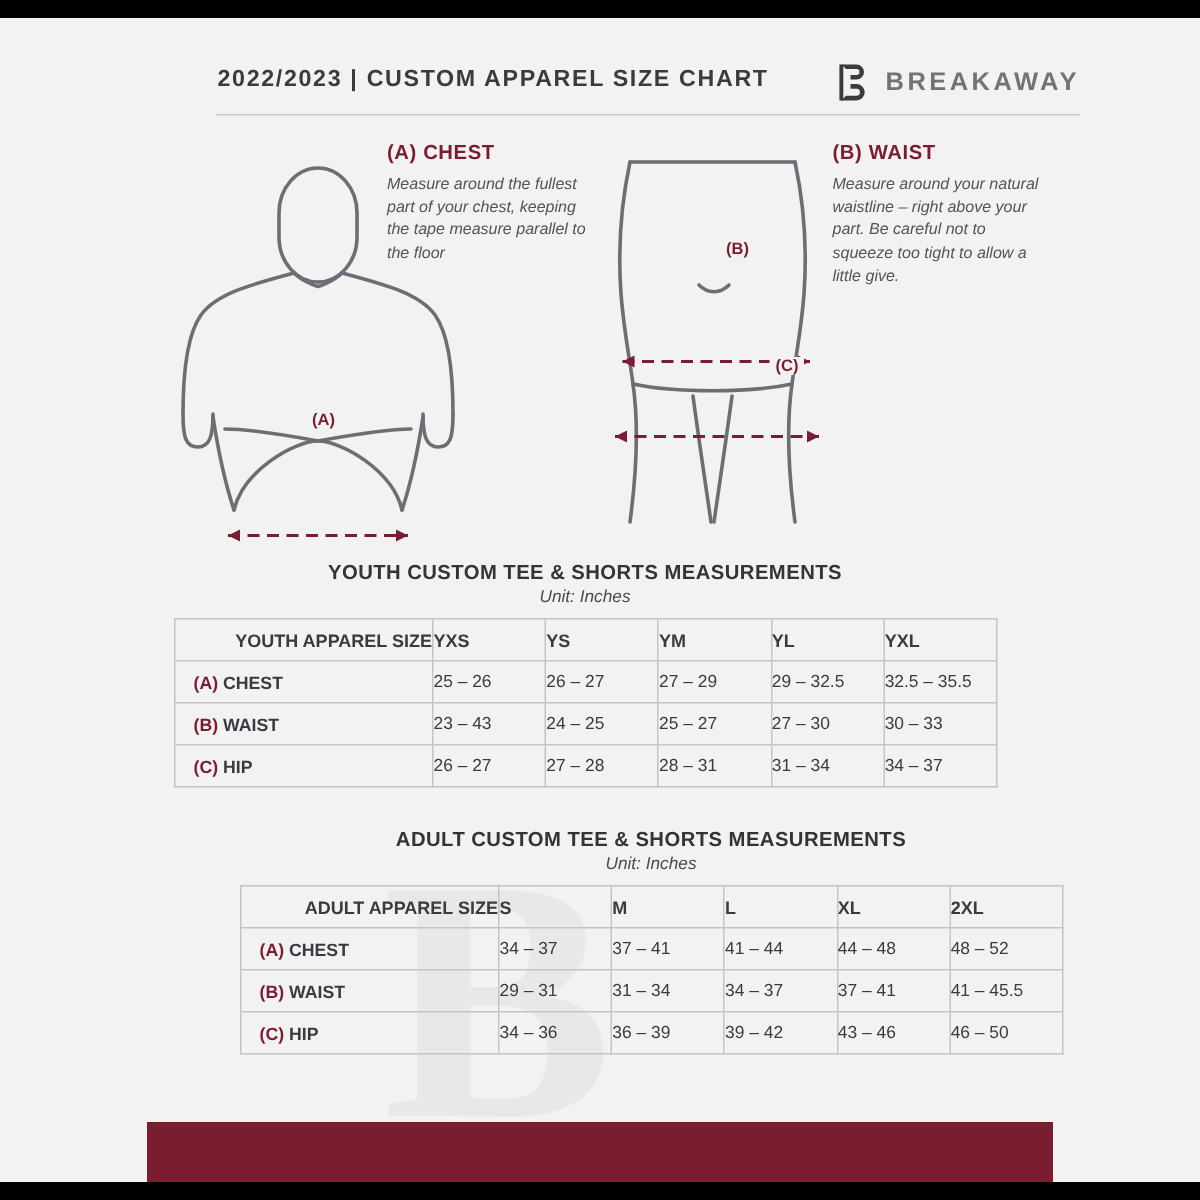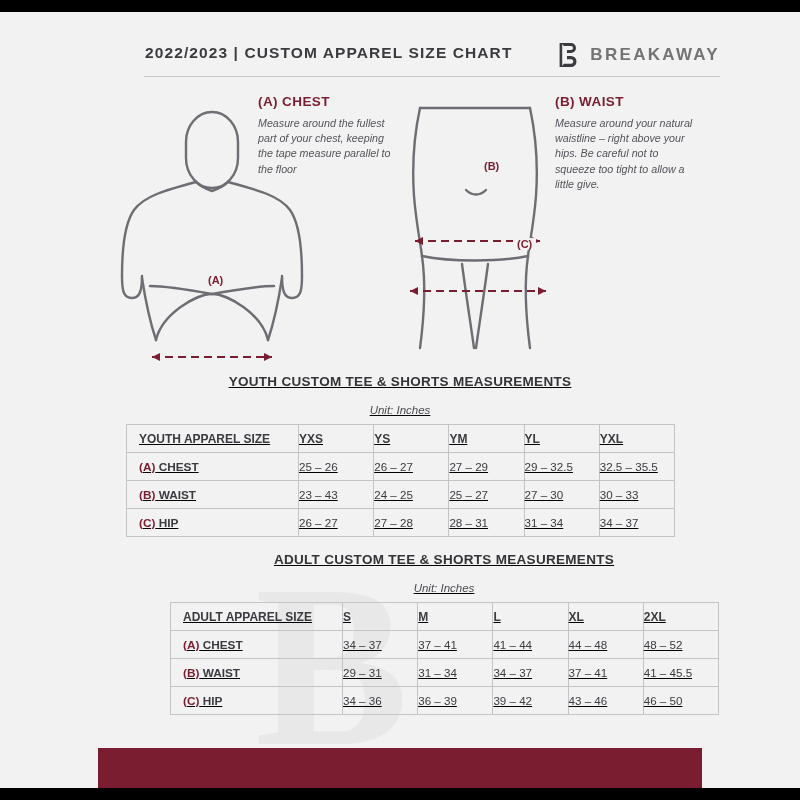--- a/index.html
+++ b/index.html
@@ -110,37 +110,36 @@
     font-style: italic;
     color: #53535a;
   }
   .c-chest { left: 258px; top: 16px; width: 140px; }
   .c-waist { left: 555px; top: 16px; width: 140px; }
   .c-hips  { left: 555px; top: 152px; width: 140px; }
 
   
   .table-block {
     position: absolute;
-    left: 126px;
+    left: 116px;
     width: 548px;
-    text-decoration: underline;
   }
   .tbl-title {
     text-align: center;
     font-size: 13.5px;
     font-weight: 700;
     color: #333338;
     letter-spacing: .3px;
   }
   .tbl-unit {
     text-align: center;
     font-size: 11.5px;
     font-style: italic;
     color: #4a4a50;
-    margin-top: 15px;
+    margin-top: 3px;
     margin-bottom: 8px;
   }
   table {
     border-collapse: collapse;
     width: 548px;
     table-layout: fixed;
   }
   table td, table th {
     border: 1px solid #c4c4c8;
     height: 27px;
@@ -157,21 +156,21 @@
   .rowhead {
     text-align: left;
     padding-left: 12px;
     font-weight: 700;
     font-size: 11.8px;
   }
   .rowhead .tag { color: #7b1d31; }
   col.c0 { width: 172px; }
   col.cx { width: 75.2px; }
   thead th.first {
-    text-align: left;
+    text-align: right;
     padding-left: 12px;
     font-weight: 700;
   }
   
   .footer-bar {
     position: absolute;
     left: 98px;
     bottom: 0;
     width: 604px;
     height: 40px;
@@ -246,21 +245,21 @@
       <div style="position:absolute;left:204px;top:196px;background:#f2f2f2;padding:0 4px;font-size:11px;font-weight:700;color:#7b1d31;">(A)</div>
       <div style="position:absolute;left:480px;top:82px;background:#f2f2f2;padding:0 4px;font-size:11px;font-weight:700;color:#7b1d31;">(B)</div>
       <div style="position:absolute;left:513px;top:160px;background:#f2f2f2;padding:0 4px;font-size:11px;font-weight:700;color:#7b1d31;">(C)</div>
 
       <div class="callout c-chest">
         <div class="callout-title">(A) CHEST</div>
         <div class="callout-body">Measure around the fullest part of your chest, keeping the tape measure parallel to the floor</div>
       </div>
       <div class="callout c-waist">
         <div class="callout-title">(B) WAIST</div>
-        <div class="callout-body">Measure around your natural waistline – right above your hips. Be careful not to squeeze too tight to allow a little give.</div>
+        <div class="callout-body">Measure around your natural waistline – right above your part. Be careful not to squeeze too tight to allow a little give.</div>
       </div>
     </div>
 
     <div class="table-block" style="top:362px;">
       <div class="tbl-title">YOUTH CUSTOM TEE &amp; SHORTS MEASUREMENTS</div>
       <div class="tbl-unit">Unit: Inches</div>
       <table>
         <colgroup>
             <col class="c0">
             <col class="cx">

